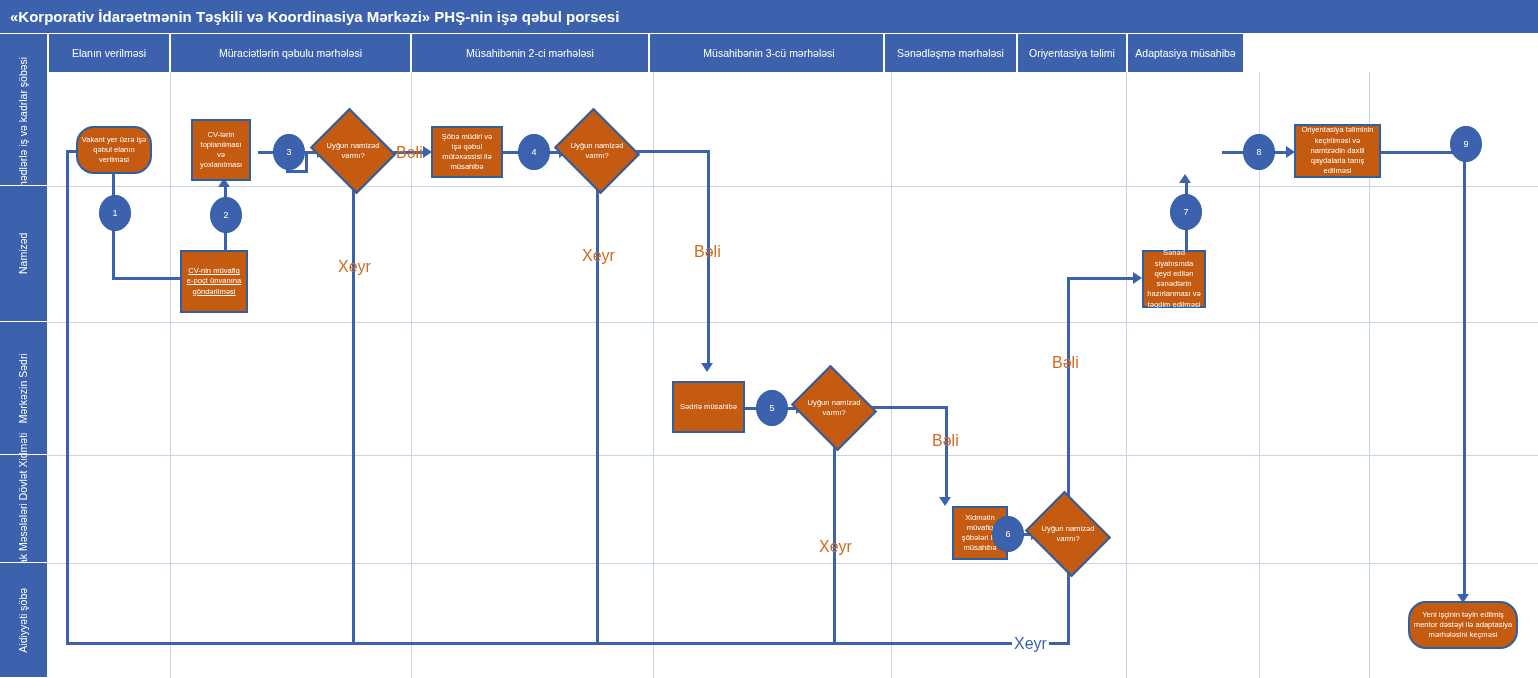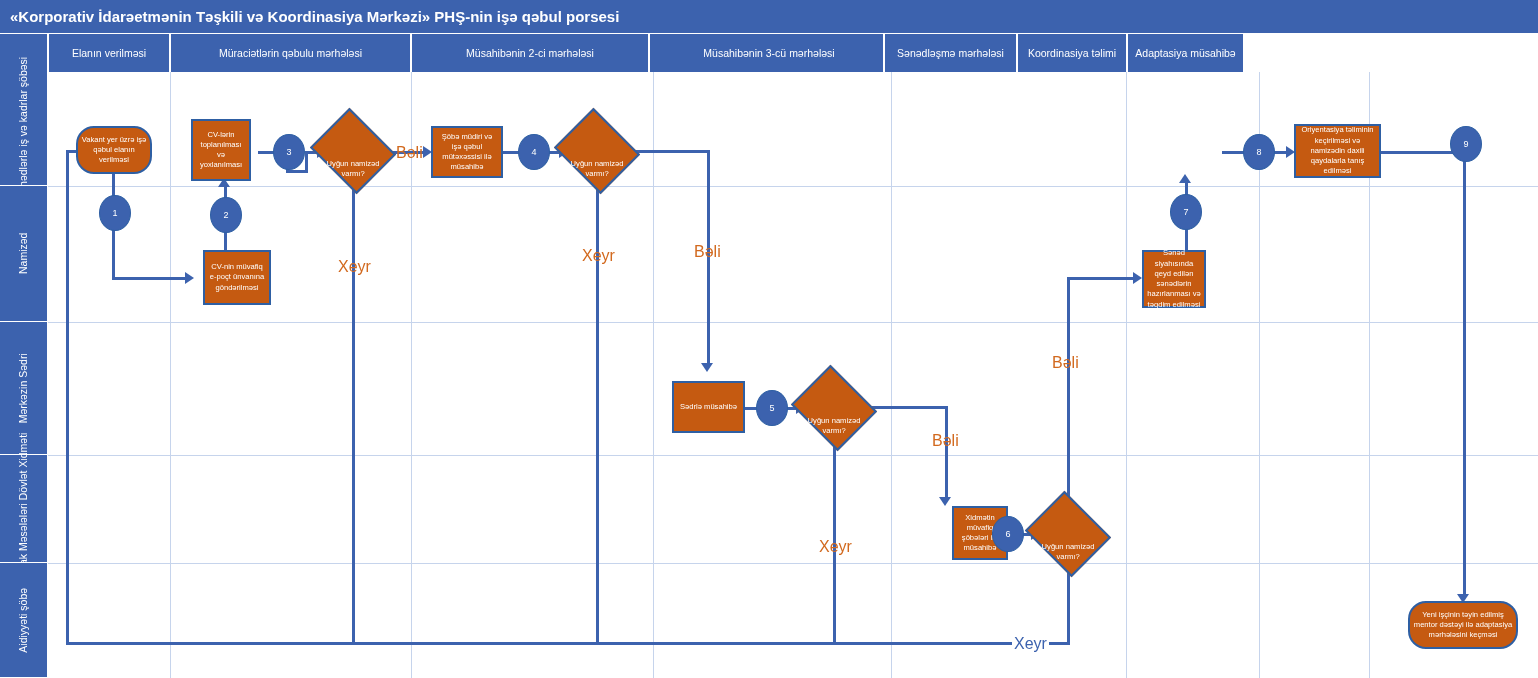--- a/index.html
+++ b/index.html
@@ -54,21 +54,21 @@
   
   .shape{
     position:absolute;box-sizing:border-box;
     background:#C55A11;border:2px solid #2E5FA3;color:#ffffff;
     display:flex;align-items:center;justify-content:center;text-align:center;
     font-size:7.6px;line-height:1.35;padding:2px 3px;z-index:5;
   }
   .shape.rounded{border-radius:18px;}
   .diamond{
     position:absolute;z-index:5;
-    display:flex;align-items:flex-end;justify-content:center;
+    display:flex;align-items:center;justify-content:center;
   }
   .diamond .dshape{
     position:absolute;left:0;top:0;width:100%;height:100%;
     background:#C55A11;border:2px solid #2E5FA3;box-sizing:border-box;
     transform:rotate(45deg);
   }
   .diamond .dtext{
     position:relative;z-index:2;color:#fff;font-size:7.6px;
     text-align:center;line-height:1.3;width:100%;
   }
@@ -101,21 +101,21 @@
 
   <div id="title-bar">«Korporativ İdarəetmənin Təşkili və Koordinasiya Mərkəzi» PHŞ-nin işə qəbul porsesi</div>
 
   <div id="col-header">
     <div class="corner"></div>
     <div class="col-head" style="width:122px;flex:0 0 122px;">Elanın verilməsi</div>
     <div class="col-head" style="width:241px;flex:0 0 241px;">Müraciətlərin qəbulu mərhələsi</div>
     <div class="col-head" style="width:238px;flex:0 0 238px;">Müsahibənin 2-ci mərhələsi</div>
     <div class="col-head" style="width:235px;flex:0 0 235px;padding-left:8px;">Müsahibənin 3-cü mərhələsi</div>
     <div class="col-head" style="width:133px;flex:0 0 133px;">Sənədləşmə mərhələsi</div>
-    <div class="col-head" style="width:110px;flex:0 0 110px;">Koordinasiya təlimi</div>
+    <div class="col-head" style="width:110px;flex:0 0 110px;">Oriyentasiya təlimi</div>
     <div class="col-head" style="width:117px;flex:0 0 117px;">Adaptasiya müsahibə</div>
   </div>
 
   <div class="row-label" style="top:72px;height:114px;">
       <span>Sənədlərlə iş və kadrlar şöbəsi</span>
     </div>
   <div class="row-label" style="top:186px;height:136px;">
       <span>Namizəd</span>
     </div>
   <div class="row-label" style="top:322px;height:133px;">
@@ -206,21 +206,21 @@
   <div class="arrow right" style="left:1286px;top:146px;"></div>
 
   <div class="ln h" style="left:1381px;top:151px;width:72px;"></div>
   <div class="ln v" style="left:1463px;top:160px;height:438px;"></div>
   <div class="arrow down" style="left:1457px;top:594px;"></div>
 
   <div class="shape rounded" style="left:76px;top:126px;width:76px;height:48px;">Vakant yer üzrə işə qəbul elanın verilməsi</div>
 
   <div class="shape" style="left:191px;top:119px;width:60px;height:62px;">CV-lərin toplanılması və yoxlanılması</div>
 
-  <div class="shape" style="left:203px;top:250px;width:68px;height:55px;">CV-nin müvafiq e-poçt ünvanına göndərilməsi</div>
+  <div class="shape" style="left:180px;top:250px;width:68px;height:63px;text-decoration:underline;">CV-nin müvafiq e-poçt ünvanına göndərilməsi</div>
 
   <div class="diamond" style="left:320px;top:123px;width:66px;height:56px;">
     <div class="dshape"></div>
     <div class="dtext">Uyğun namizəd varmı?</div>
   </div>
 
   <div class="shape" style="left:431px;top:126px;width:72px;height:52px;">Şöbə müdiri və işə qəbul mütəxəssisi ilə müsahibə</div>
 
   <div class="diamond" style="left:564px;top:123px;width:66px;height:56px;">
     <div class="dshape"></div>

